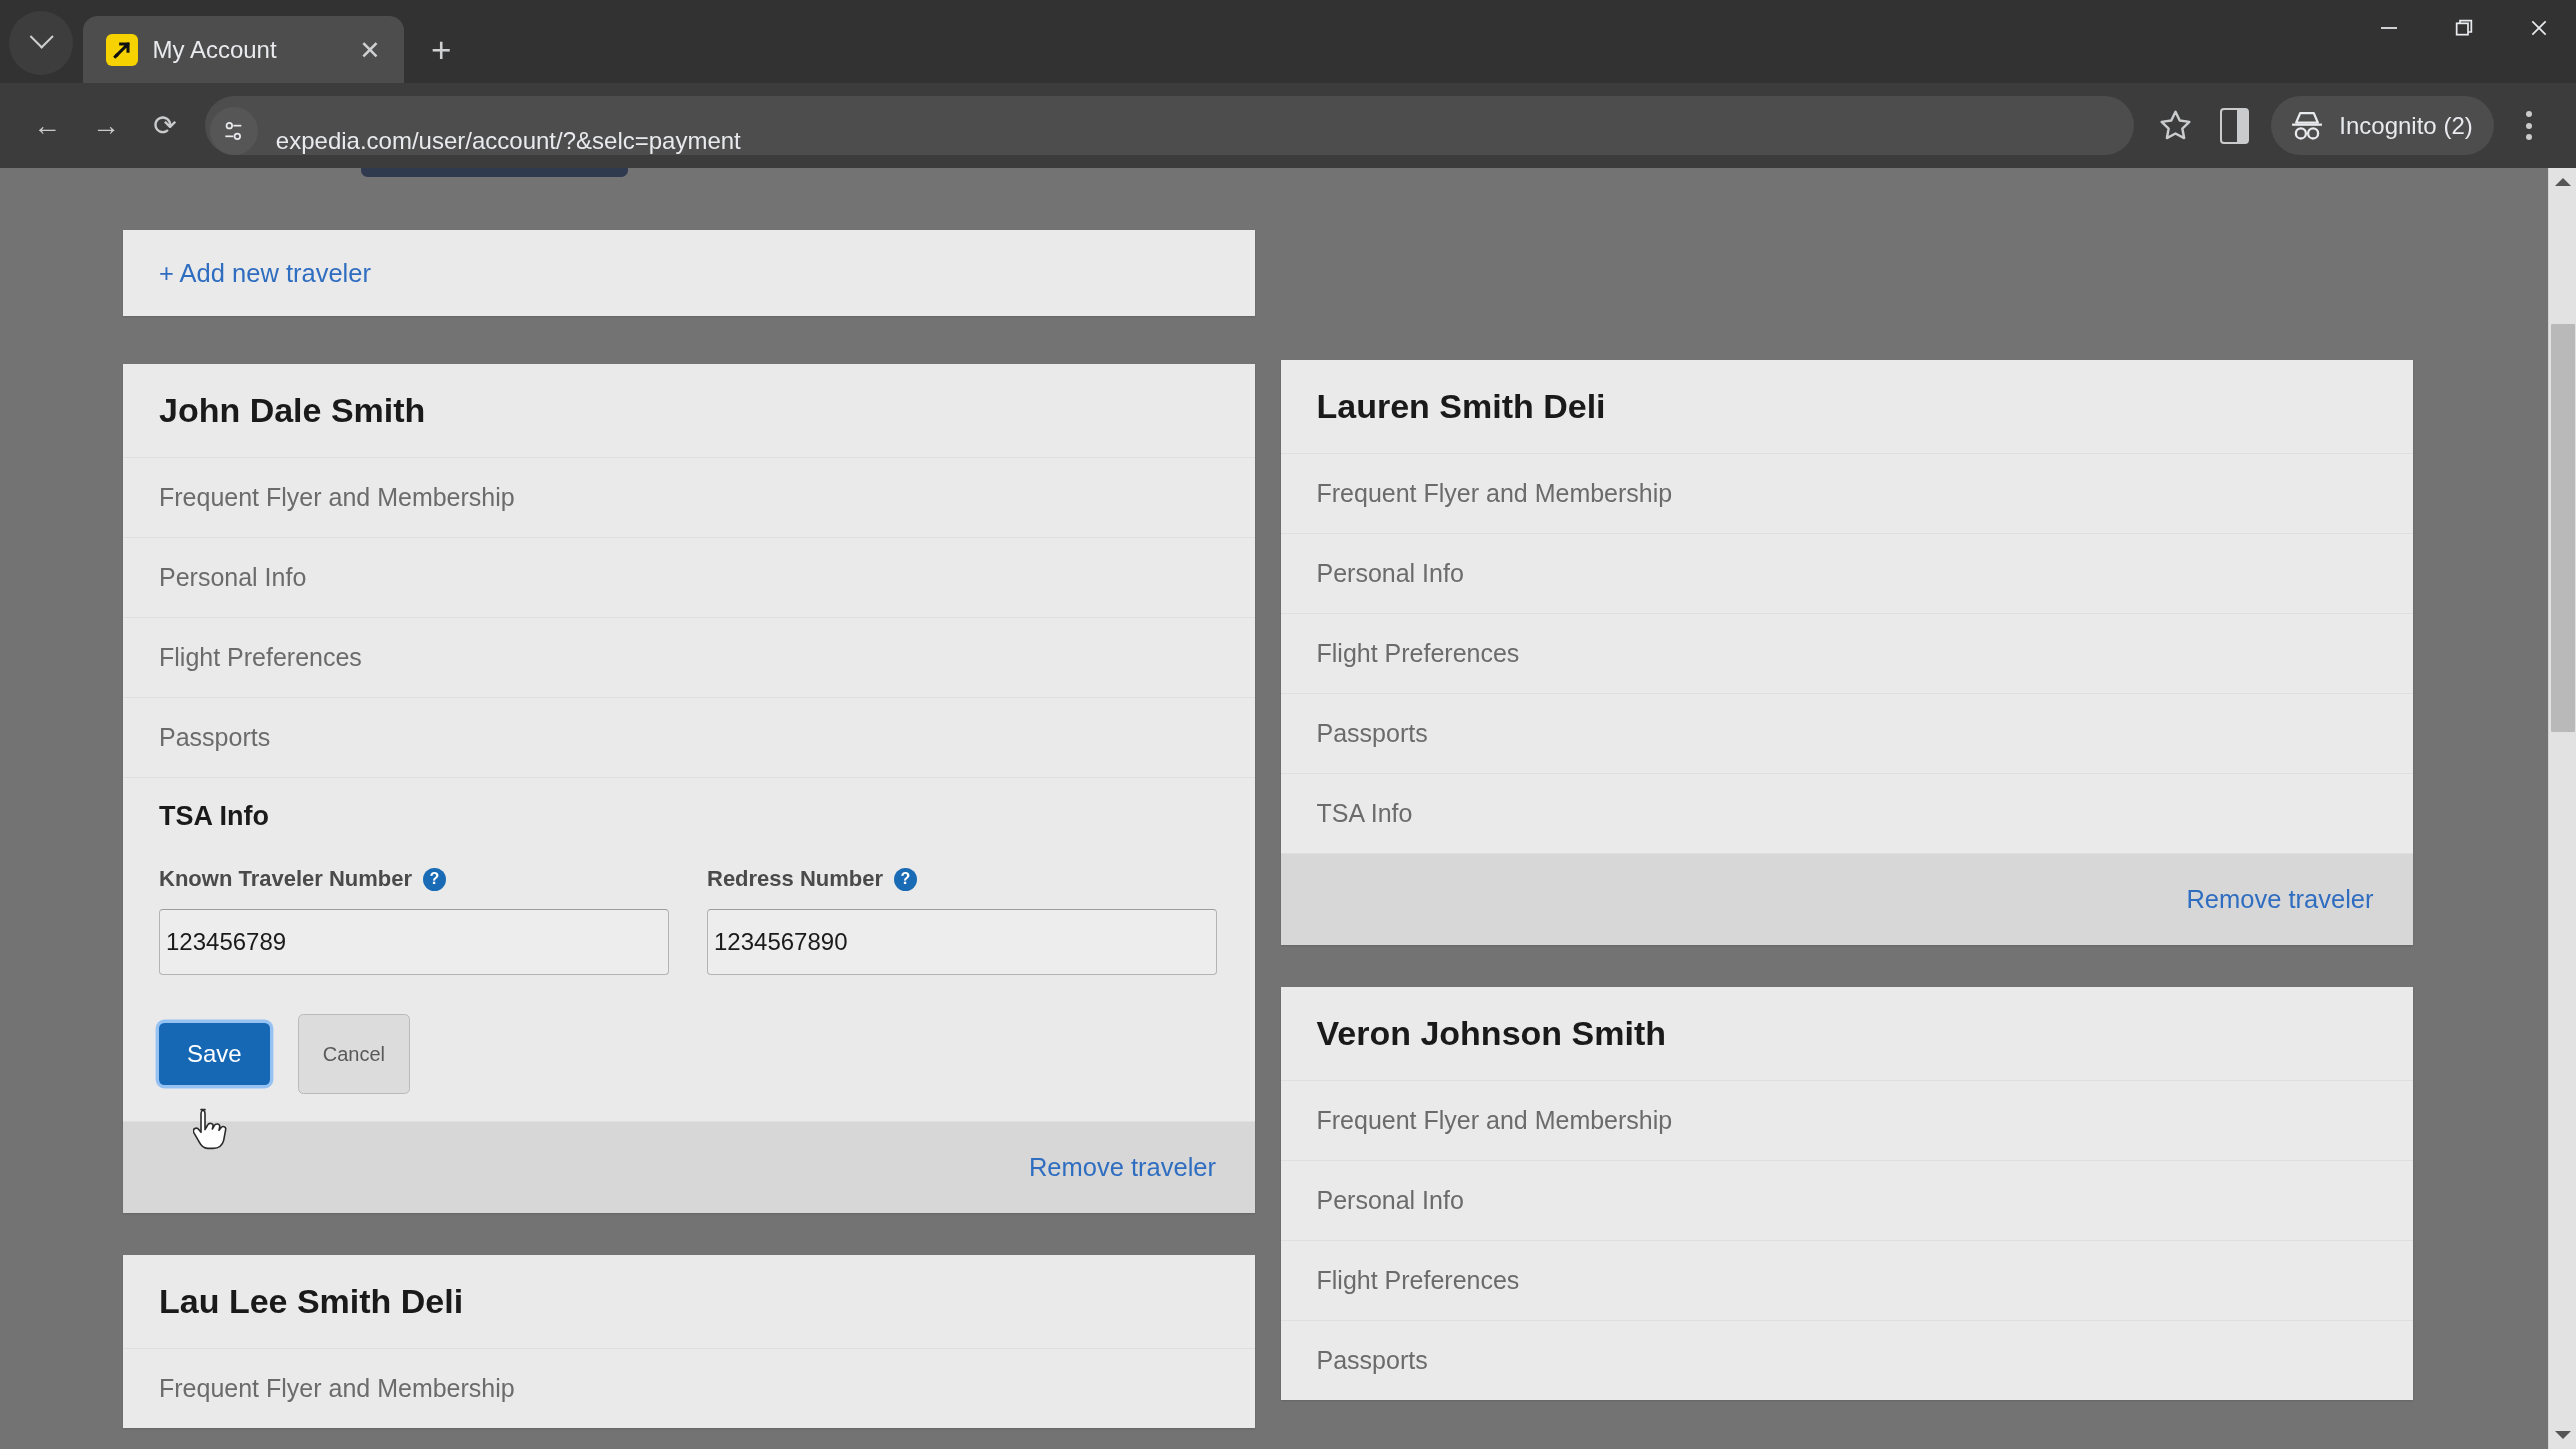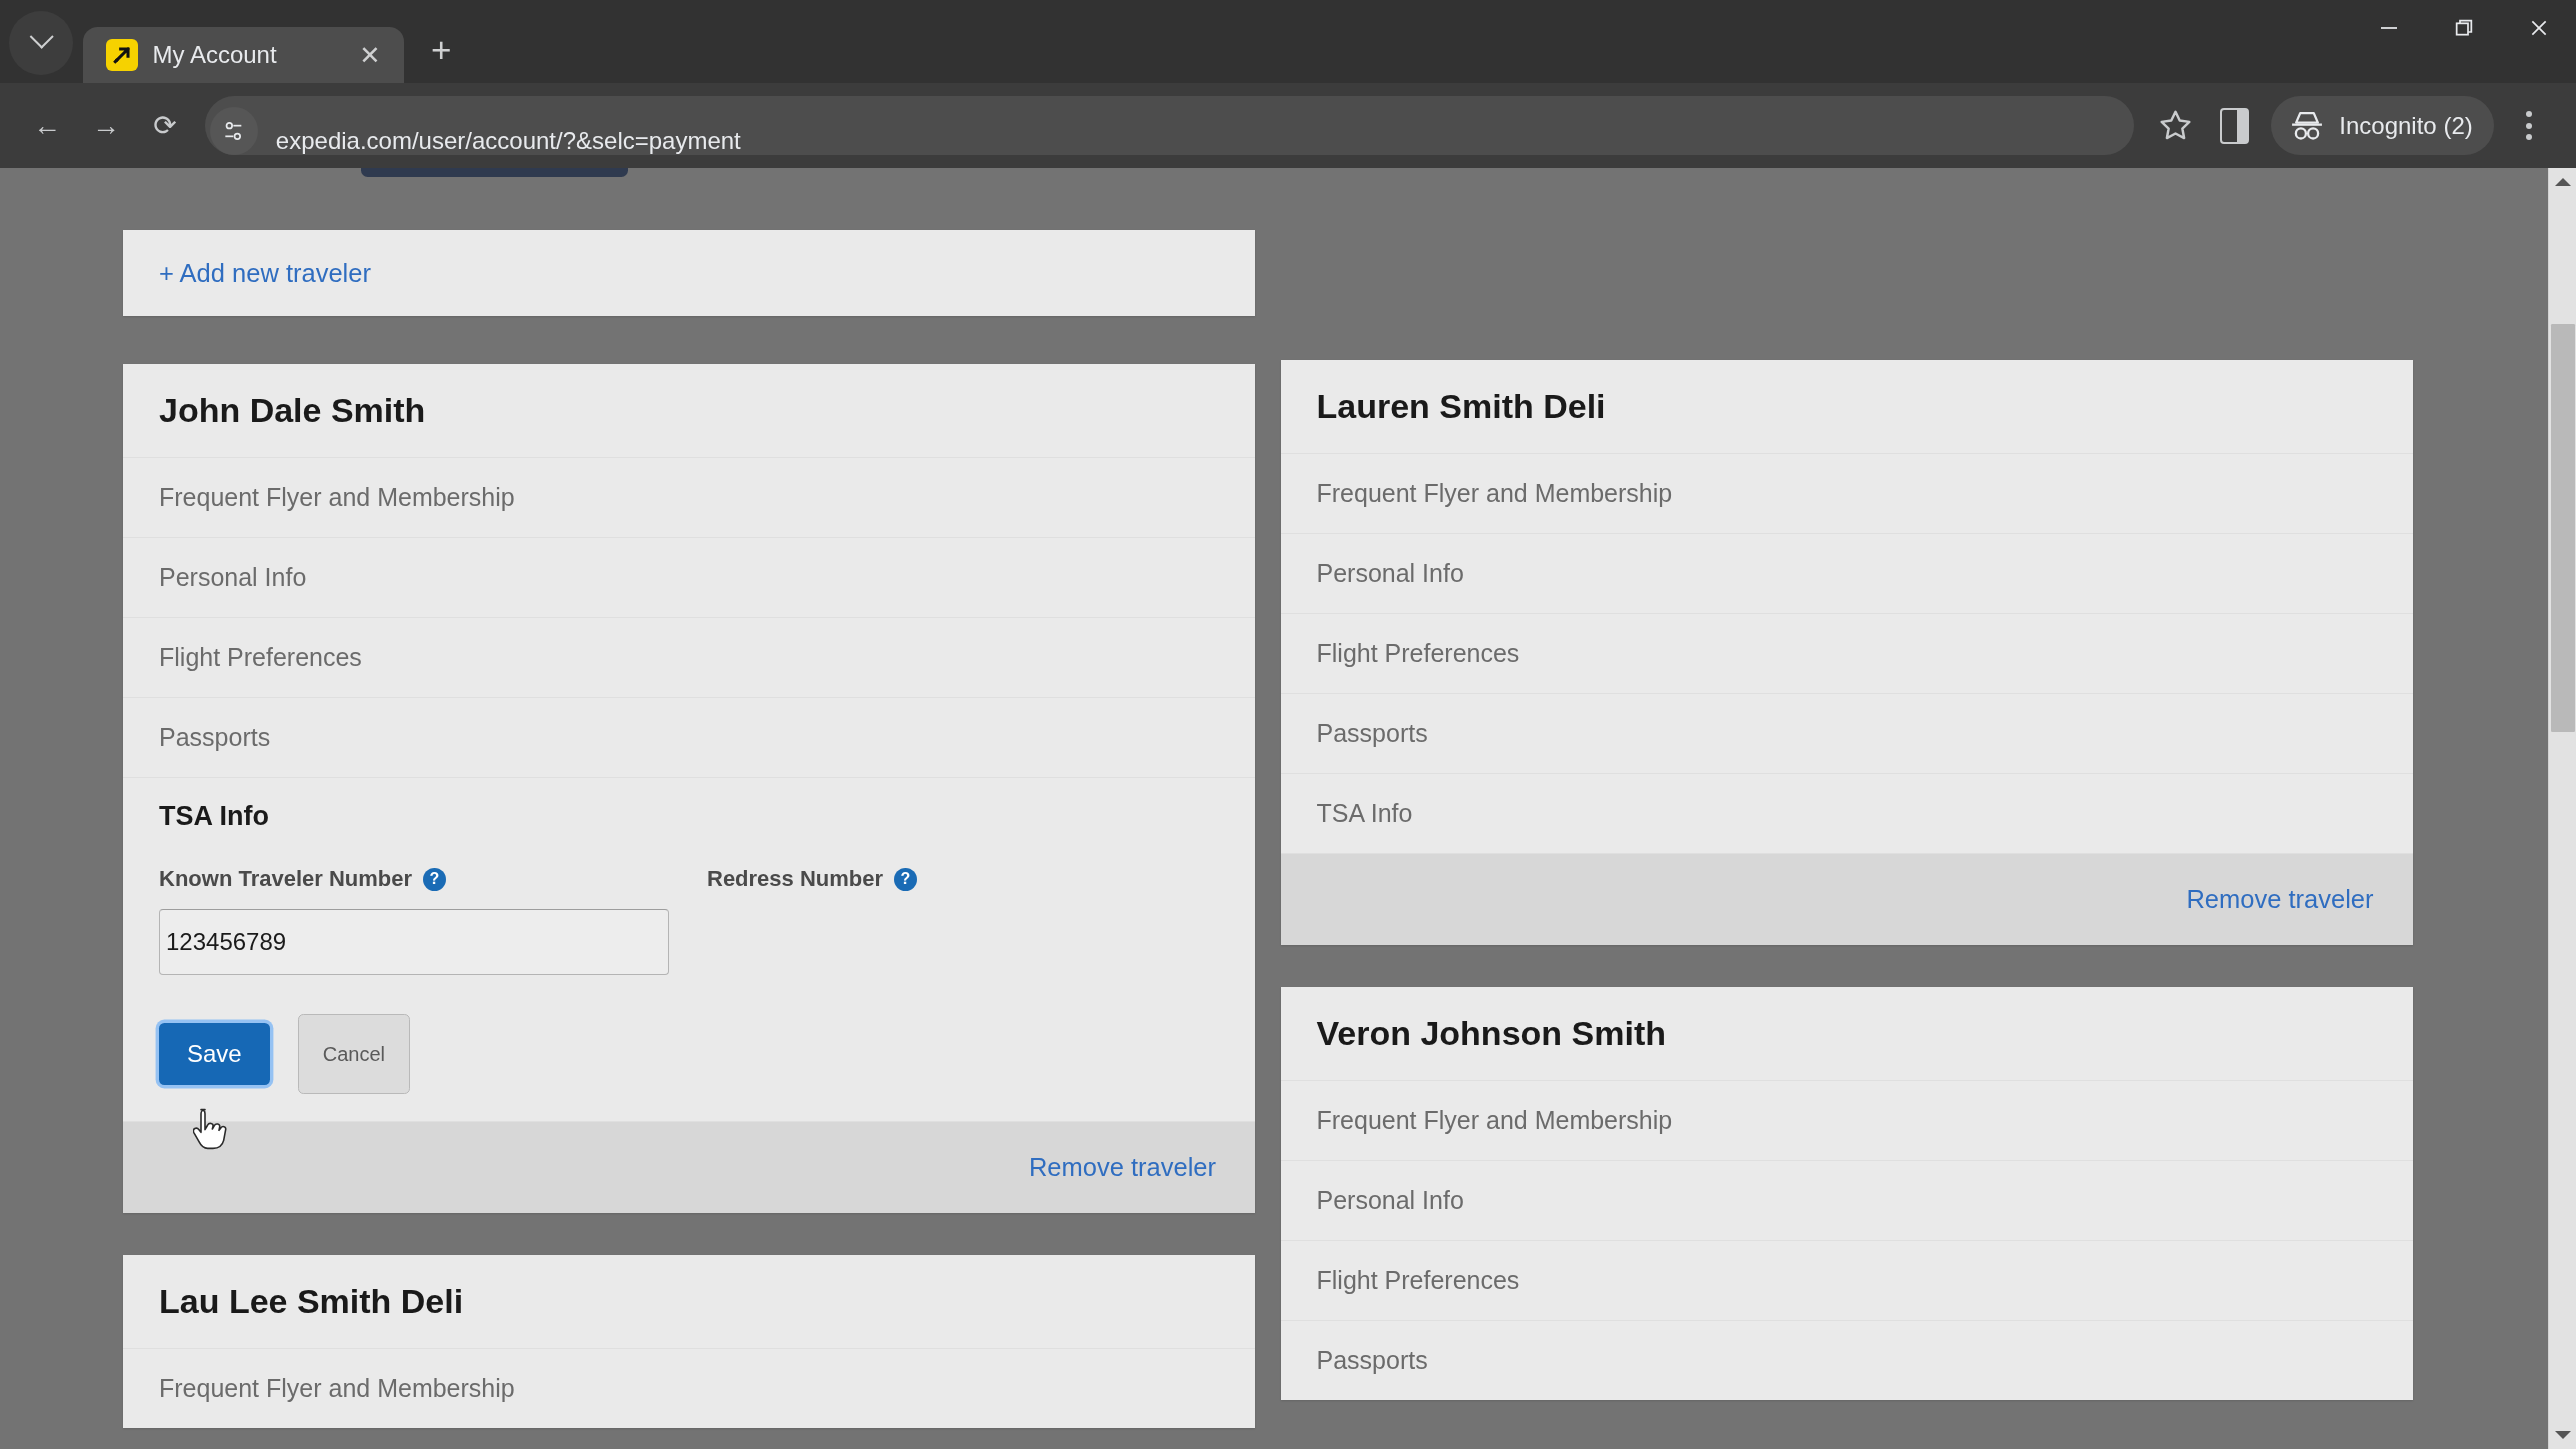--- a/index.html
+++ b/index.html
@@ -20,21 +20,21 @@
     width: 64px; height: 64px; margin-left: 9.4px; margin-bottom: 8px;
     border-radius: 32px; background: #3d3d3d;
     display: flex; align-items: center; justify-content: center;
     color: #cfd0d1; font-size: 23px;
   }
   .chev-dn {
     width: 17.4px; height: 17.4px; border-right: 2.7px solid #cfd0d1;
     border-bottom: 2.7px solid #cfd0d1; transform: rotate(45deg) translate(-4px,-4px);
   }
   .tab {
-    width: 321px; height: 56px; margin-left: 9.4px; margin-bottom: 0;
+    width: 321px; height: 67px; margin-left: 9.4px; margin-bottom: 0;
     background: #4d4d4d; border-radius: 14.8px 14.8px 0 0;
     display: flex; align-items: center; padding: 0 14.8px 0 23px;
     position: relative;
   }
   .favicon {
     width: 32px; height: 32px; border-radius: 6px; background: #f6d200;
     flex: 0 0 32px; position: relative; overflow: hidden;
   }
   .favicon .arrow {
     position: absolute; left: 6px; top: 6px; width: 20px; height: 20px;
@@ -321,20 +321,21 @@
                   <span class="help-icon">?</span>
                 </div>
                 <input class="field-input" type="text" value="123456789" style="">
               </div>
 
               <div class="field">
                 <div class="field-label">
                   <span>Redress Number</span>
                   <span class="help-icon">?</span>
                 </div>
+                <input class="field-input" type="text" value="1234567890" style="">
               </div>
             </div>
 
             <div class="btn-row">
               <button class="btn-save">Save</button>
               <button class="btn-cancel">Cancel</button>
             </div>
           </div>
 
           <div class="trav-footer">

